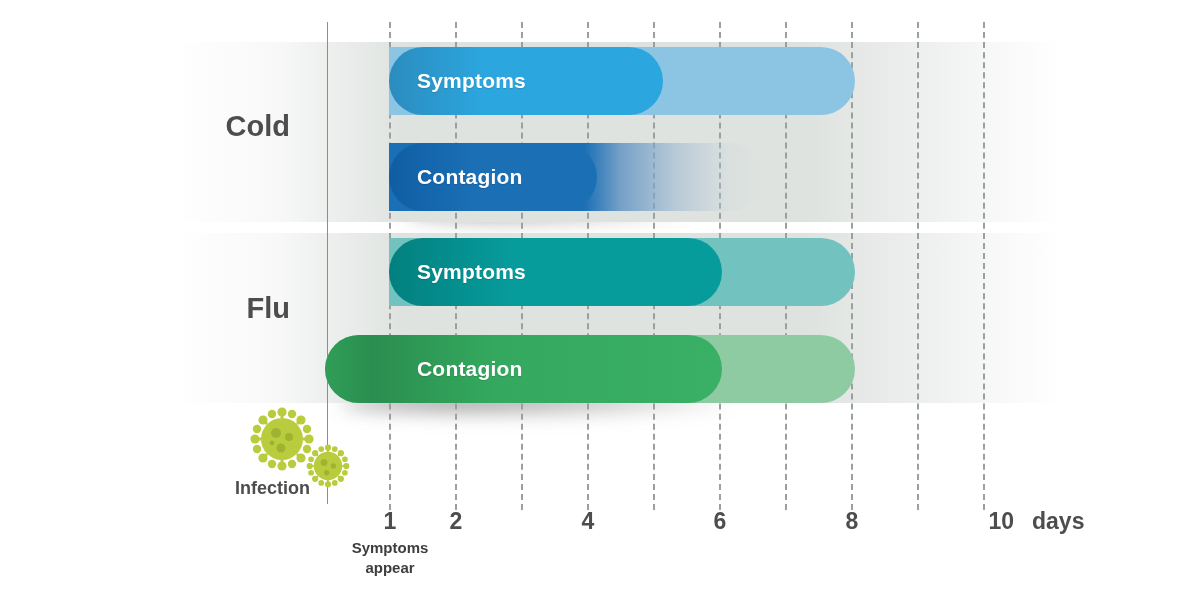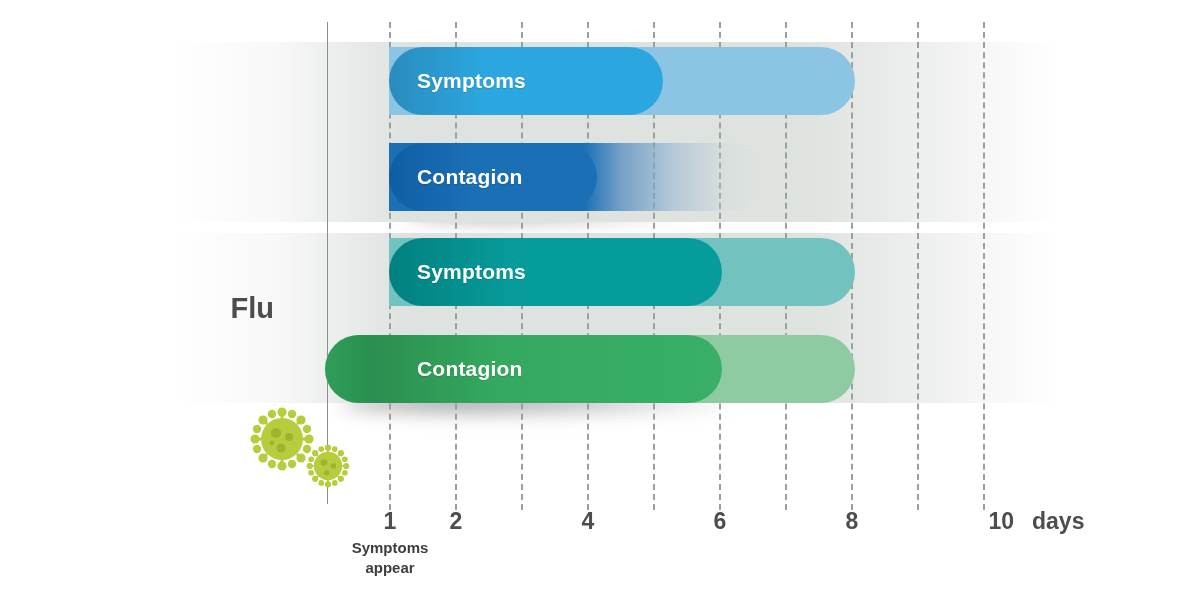--- a/index.html
+++ b/index.html
@@ -148,21 +148,23 @@
     <div class="label" style="left:28px;">Symptoms</div>
   </div>
 
   <div class="bar" style="left:325px;top:335px;width:530px;">
     <div class="shadow" style="width:390px;"></div>
     <div class="ext" style="left:0;width:530px;border-radius:34px;background:#8ecba3;"></div>
     <div class="solid" style="width:397px;background:linear-gradient(to right,#2f9e58 0%,#2a8e50 12%,#34a85e 42%,#39b066 100%);"></div>
     <div class="label" style="left:92px;">Contagion</div>
   </div>
 
-  <div class="cat-label" style="left:94px;top:292px;">Flu</div>
+  <div class="cat-label" style="left:110px;top:110px;">Cold</div>
+  <div class="cat-label" style="left:110px;top:292px;">Flu</div>
+  <div class="infection-label" style="left:130px;top:478px;">Infection</div>
 
   <svg class="virus" style="left:248px;top:405px;" width="68" height="68" viewBox="0 0 68 68">
     <g fill="#b8cc3d">
       <circle cx="34" cy="34" r="21"></circle>
       <g>
         <circle cx="34" cy="7" r="4.6"></circle>
           <circle cx="34" cy="61" r="4.6"></circle>
         <circle cx="7" cy="34" r="4.6"></circle>
           <circle cx="61" cy="34" r="4.6"></circle>
         <circle cx="15" cy="15" r="4.6"></circle>

